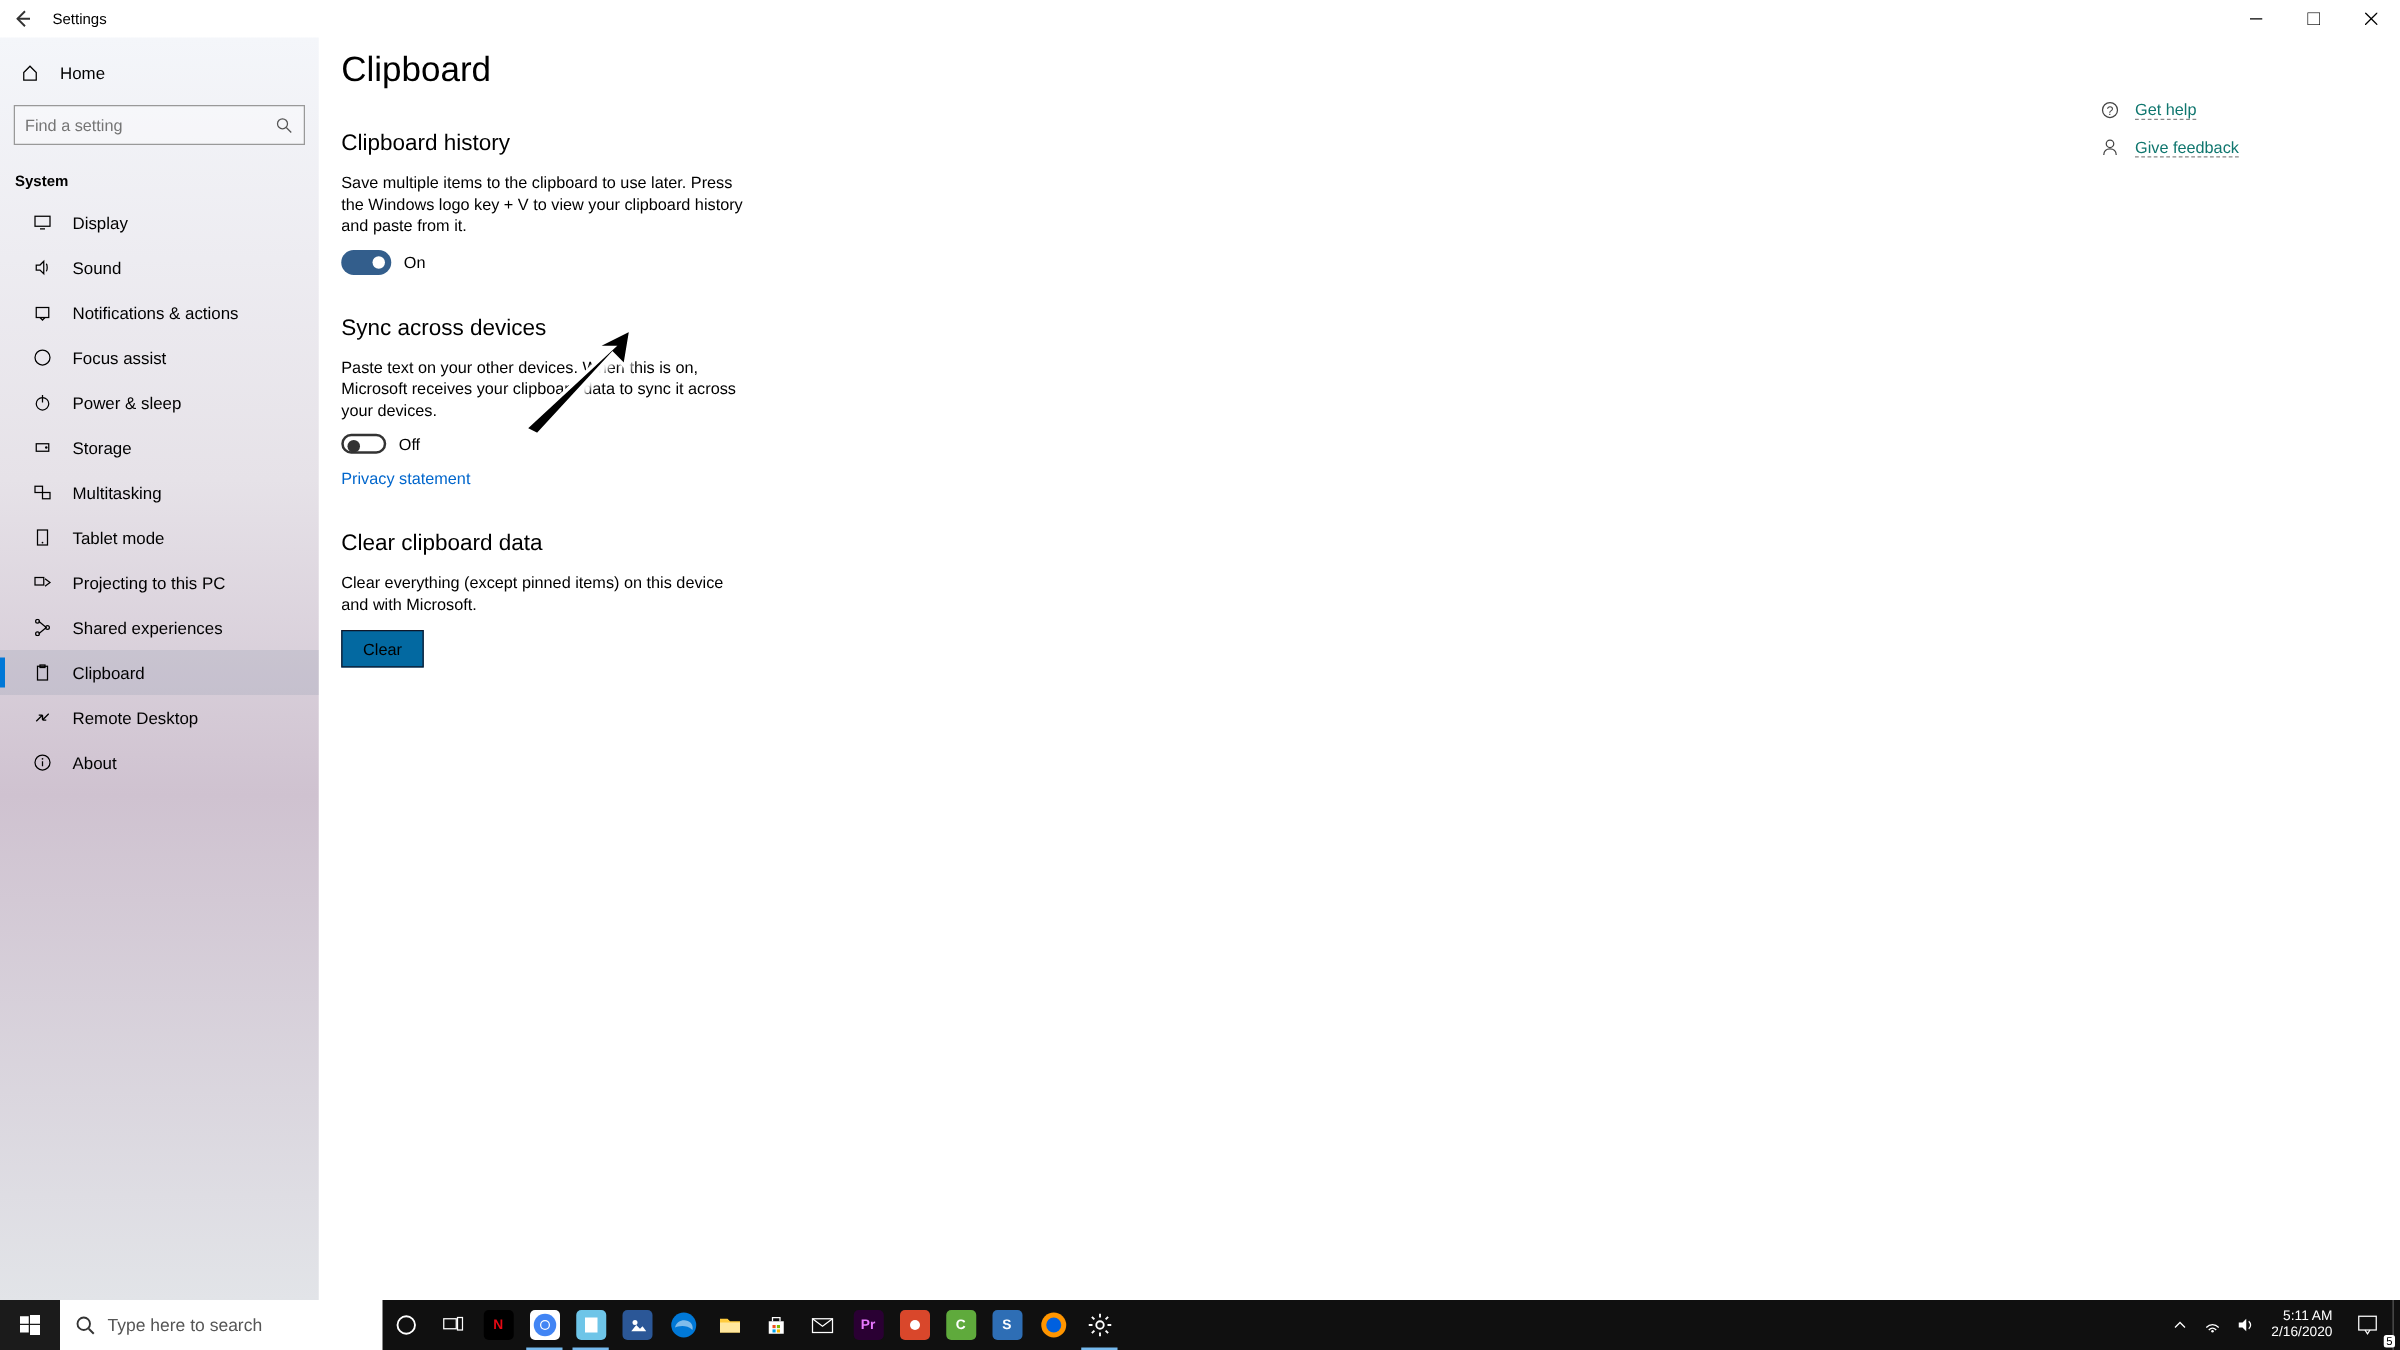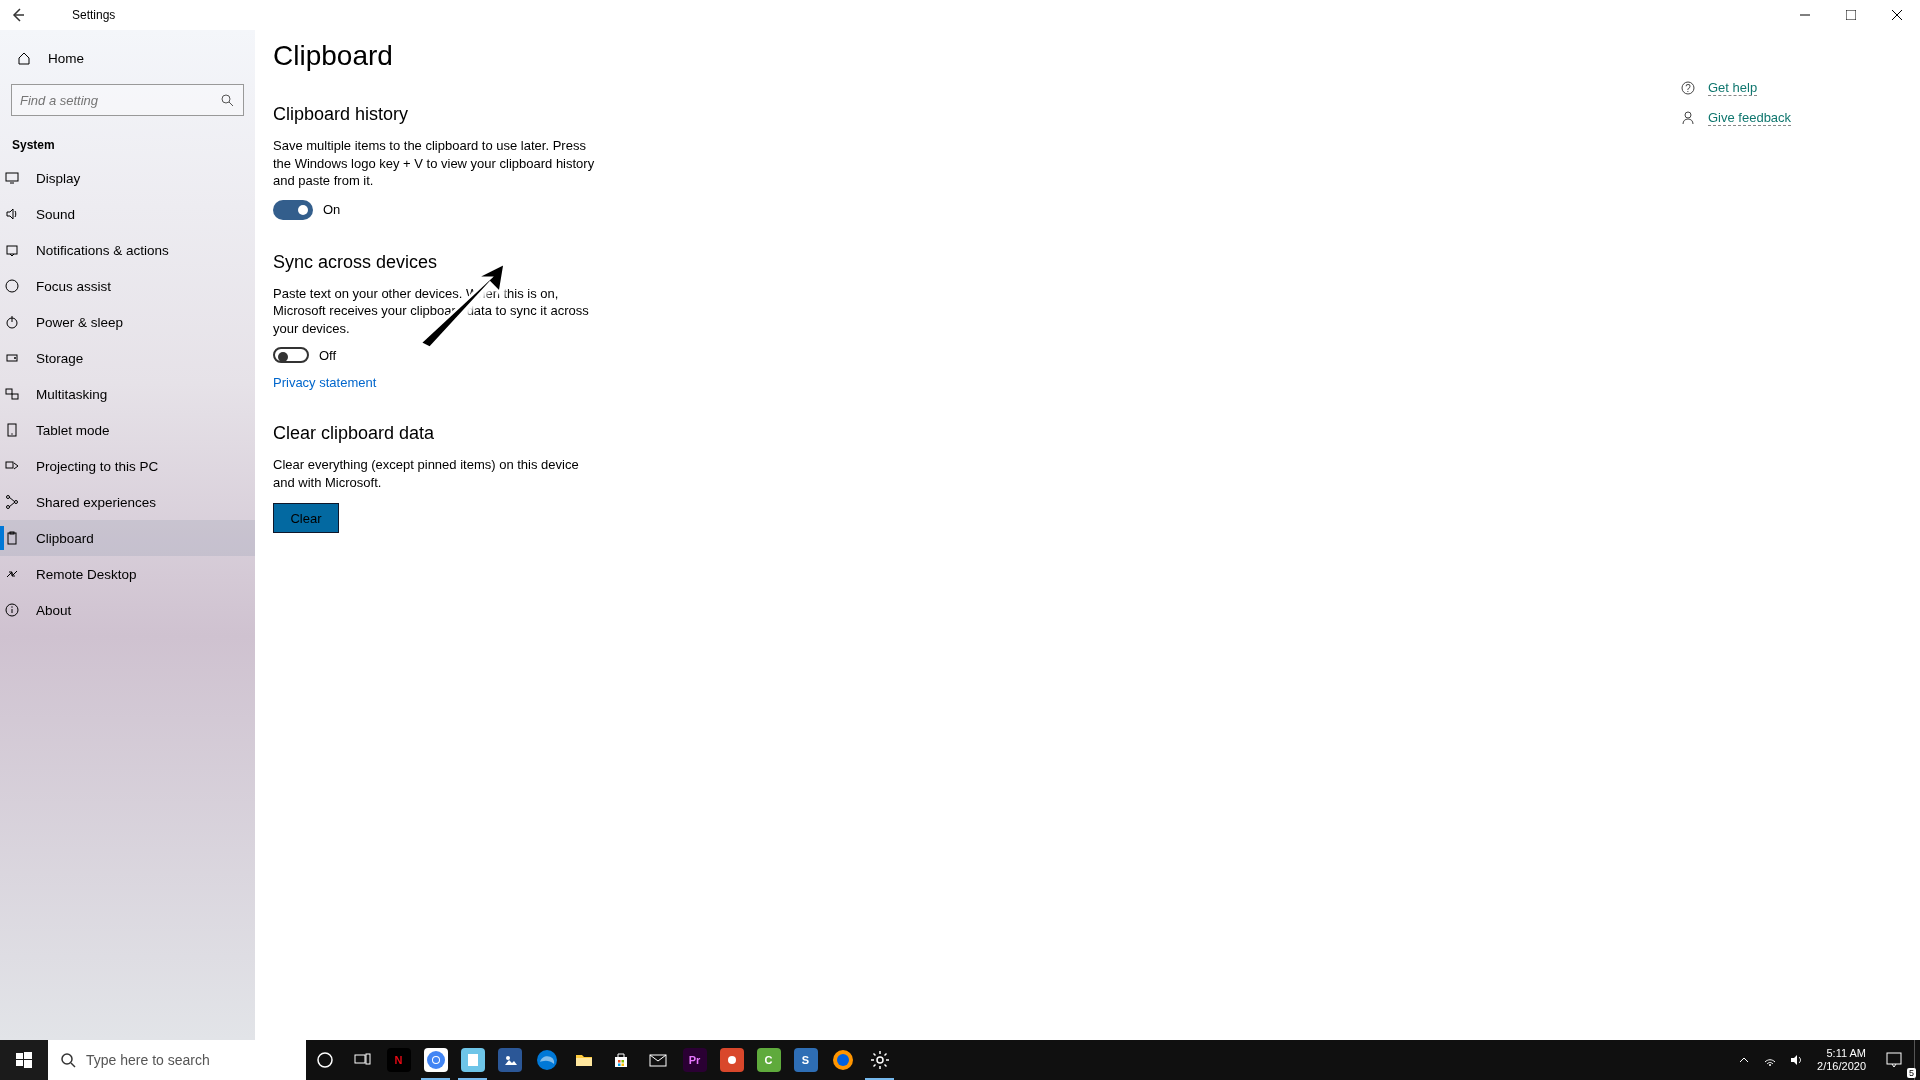--- a/index.html
+++ b/index.html
@@ -1,34 +1,34 @@
 <!DOCTYPE html>
 <html><head>
 <meta charset="utf-8">
 <style>
   * { margin: 0; padding: 0; box-sizing: border-box; font-family: "Segoe UI", Tahoma, sans-serif; }
   html, body { width: 1920px; height: 1080px; overflow: hidden; background: #fff; }
   .window { position: relative; width: 1920px; height: 1080px; display: flex; flex-direction: column; }
   
-  .titlebar { height: 30px; display: flex; align-items: center; background: transparent; position: relative; gap: 30px; }
+  .titlebar { height: 30px; display: flex; align-items: center; background: transparent; position: relative; }
   .titlebar .back { width: 36px; display: flex; align-items: center; justify-content: center; cursor: pointer; }
   .titlebar .title { font-size: 12px; color: #000; margin-left: 6px; }
   .winbtns { position: absolute; right: 0; top: 0; display: flex; }
   .winbtn { width: 46px; height: 30px; display: flex; align-items: center; justify-content: center; cursor: pointer; }
   
   .body { flex: 1; display: flex; min-height: 0; }
   .sidebar { width: 255px; background: linear-gradient(180deg, #f4f6fa 0%, #e6e2e8 35%, #cfc2d0 60%, #e2e4e8 100%); display: flex; flex-direction: column; position: relative; }
   .home-row { display: flex; align-items: center; height: 40px; padding-left: 16px; margin-top: 8px; color: #000; cursor: pointer; font-size: 13.5px; }
   .home-row .ico { width: 16px; margin-right: 16px; display:flex;align-items:center;justify-content:center;}
   .searchwrap { margin: 6px 11px 10px 11px; height: 32px; border: 1px solid #999; background: rgba(255,255,255,0.35); display: flex; align-items: center; padding: 0 8px; }
-  .searchwrap input { flex: 1; border: none; outline: none; background: transparent; font-size: 13px; color: #444; font-style: italic; }
+  .searchwrap input { flex: 1; border: none; outline: none; background: transparent; font-size: 13px; color: #444; }
   .searchwrap .sico { width:16px; display:flex; justify-content:center; color:#555;}
   .section-label { font-size: 12px; font-weight: 600; color: #000; padding: 12px 12px 8px 12px; }
   .nav { overflow: visible; }
-  .navitem { position: relative; height: 36px; display: flex; align-items: center; padding-left: 4px; font-size: 13.5px; color: #000; cursor: pointer; }
+  .navitem { position: relative; height: 36px; display: flex; align-items: center; padding-left: 26px; font-size: 13.5px; color: #000; cursor: pointer; }
   .navitem .ico { width: 16px; margin-right: 16px; display:flex; align-items:center; justify-content:center; color:#222;}
   .navitem.active::before { content:""; position:absolute; left:0; top:6px; bottom:6px; width:4px; background:#0078d7; }
   .navitem.active { background: rgba(120,140,160,0.18); }
 
   .content { flex:1; position: relative; padding: 10px 30px 0 18px; overflow:auto; }
   .page-title { font-size: 28px; font-weight: 400; color:#000; }
   .intro { font-size: 13px; color:#000; max-width: 330px; margin-top: 14px; line-height: 1.35; }
   .section-h { font-size: 18px; font-weight: 400; margin-top: 32px; color:#000; }
   .section-p { font-size: 13px; color:#000; max-width: 330px; margin-top: 12px; line-height:1.35;}
   .toggle-row { display:flex; align-items:center; margin-top:10px; }

